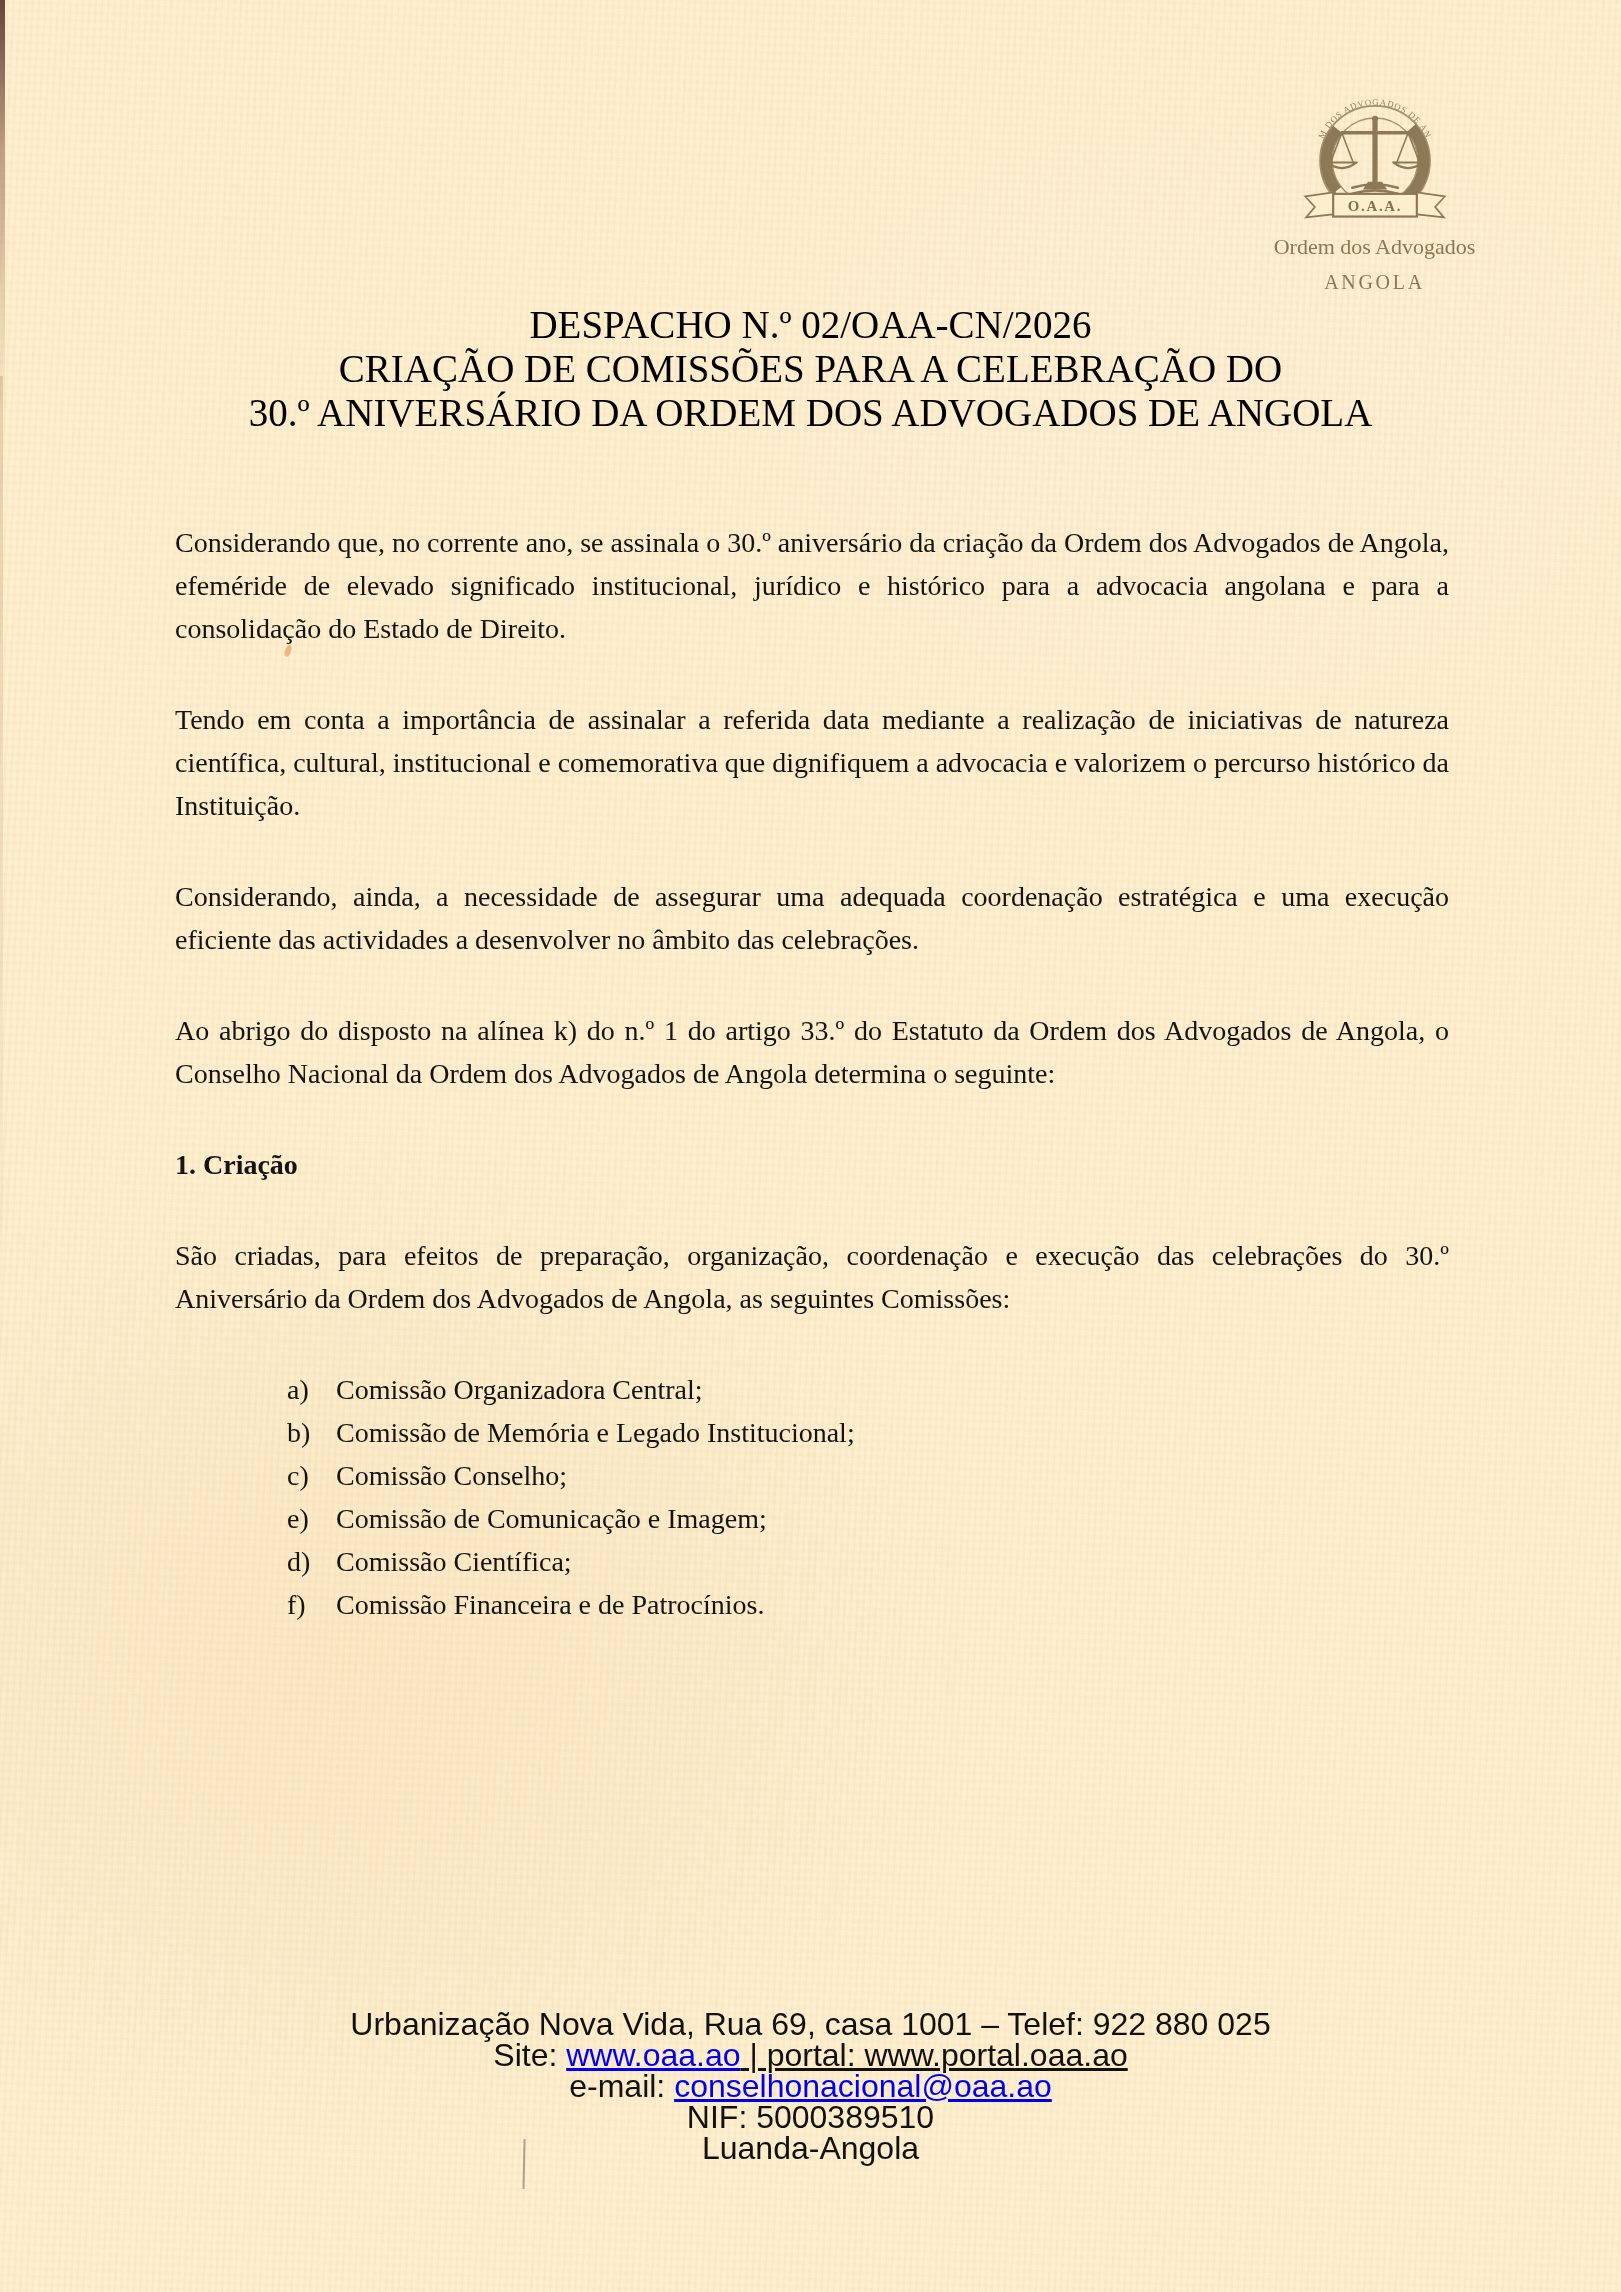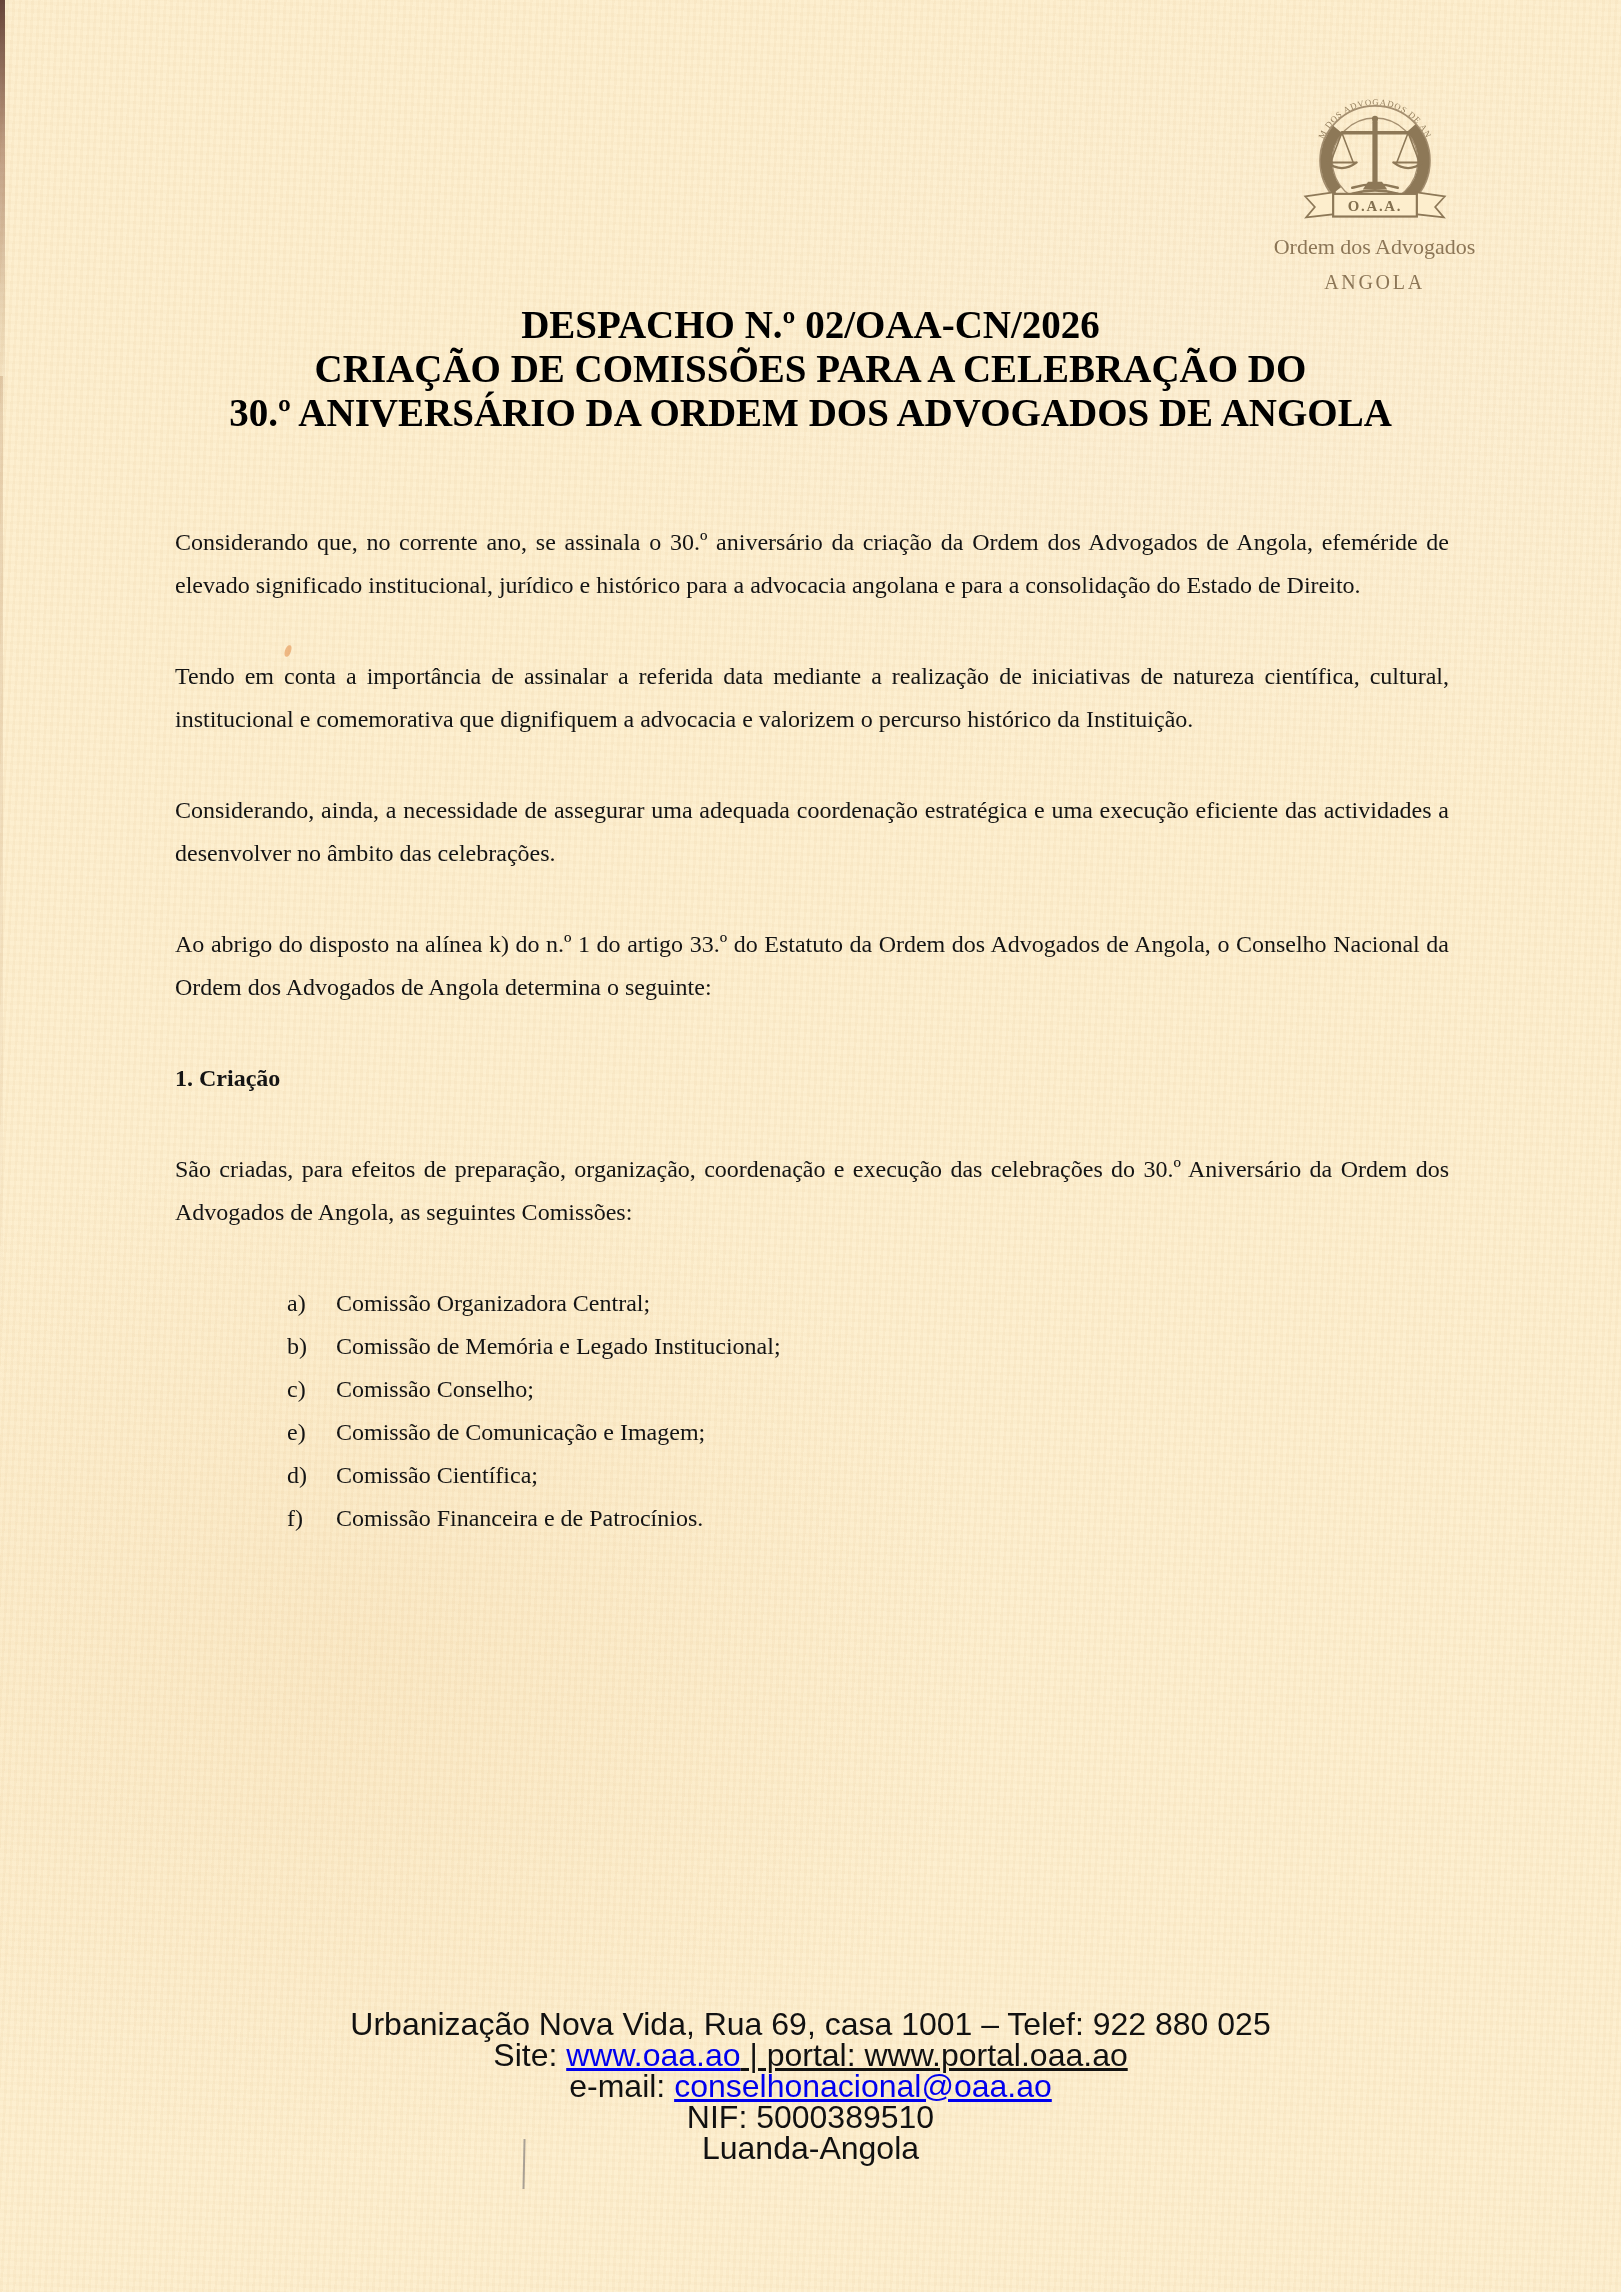--- a/index.html
+++ b/index.html
@@ -49,28 +49,28 @@
   }
   .org-country {
     font-size: 20px; line-height: 36px; letter-spacing: 2.7px;
     color: #8c7657;
     font-family: Liberation Serif, serif;
   }
 
   
   .title {
     position: absolute; top: 303px; left: 0; width: 100%;
-    text-align: center; font-weight: bold; color: #000;
+    text-align: center; font-weight: normal; color: #000;
     font-size: 39px; line-height: 44px;
   }
 
   
   .content {
     position: absolute; top: 521px; left: 175px; width: 1274px;
-    font-size: 24px; line-height: 43px; text-align: justify;
+    font-size: 28px; line-height: 43px; text-align: justify;
   }
   .content p { margin: 0 0 48px 0; }
   .heading { font-weight: bold; }
   .list { margin-top: 0; }
   .list-item { padding-left: 112px; line-height: 43px; text-align: left; }
   .list-marker { display: inline-block; width: 49px; }
 
   
   .footer {
     position: absolute; top: 2009px; left: 0; width: 100%;

